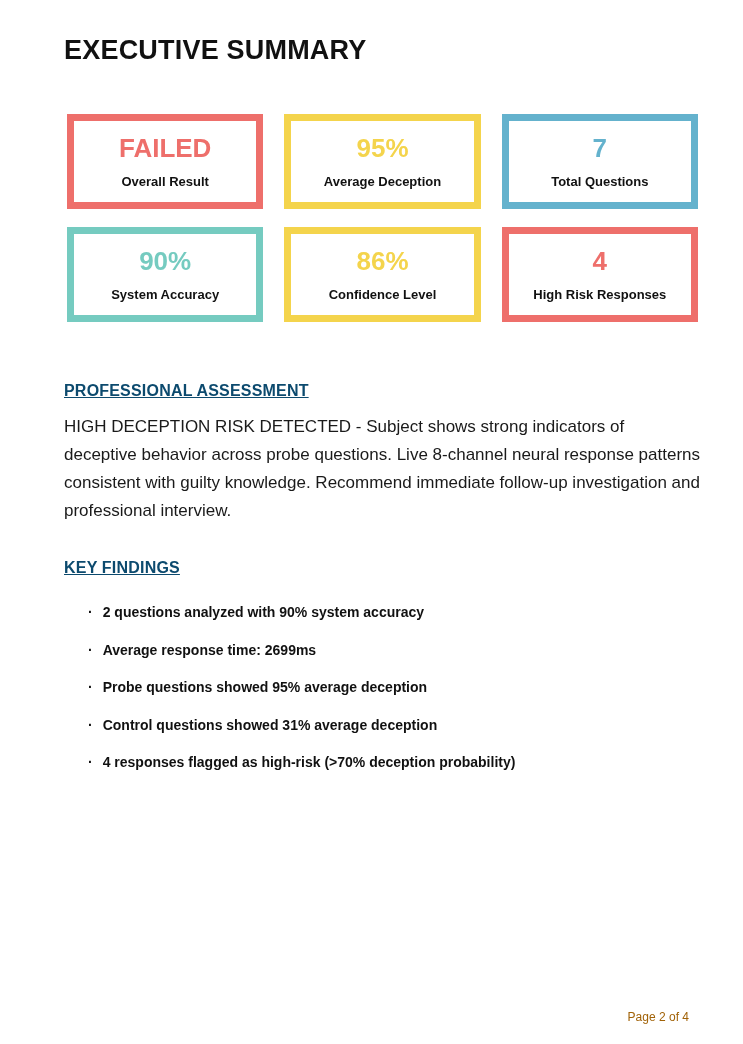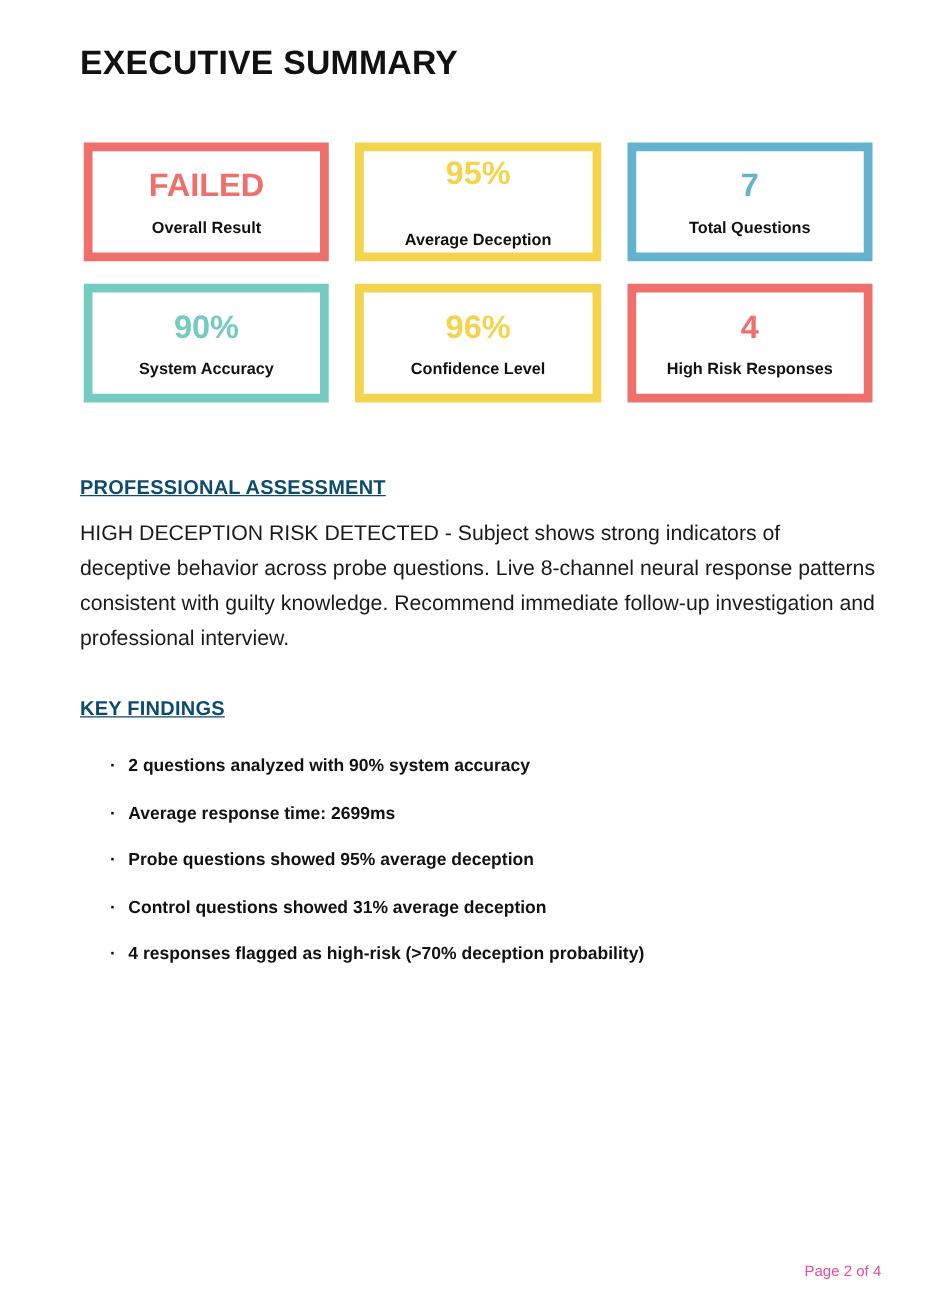--- a/index.html
+++ b/index.html
@@ -78,58 +78,58 @@
     line-height: 28.5px;
     color: #111111;
   }
   .bullet-dot {
     display: inline-block;
     margin-right: 7px;
     font-weight: bold;
   }
   .page-footer {
     position: absolute;
-    right: 44px;
+    right: 60px;
     bottom: 26px;
     font-size: 12px;
-    color: #ec4899;
+    color: #a16207;
   }
 </style>
 </head>
 <body>
 
 <div class="page">
   <div class="content">
 
     <h1 class="doc-title" data-bind="page.title">EXECUTIVE SUMMARY</h1>
 
     <div class="stat-grid">
 
       <div class="stat-card" data-bind-style="borderColor:stat_cards.0.color" style="border-color: rgb(238, 111, 107);">
         <div class="stat-value" data-bind="stat_cards.0.value" data-bind-style="color:stat_cards.0.color" style="color: rgb(238, 111, 107);">FAILED</div>
         <div class="stat-label" data-bind="stat_cards.0.label">Overall Result</div>
       </div>
 
-      <div class="stat-card" data-bind-style="borderColor:stat_cards.1.color" style="border-color: rgb(244, 212, 76); justify-content: space-between;">
+      <div class="stat-card" data-bind-style="borderColor:stat_cards.1.color" style="border-color: rgb(244, 212, 76);">
         <div class="stat-value" data-bind="stat_cards.1.value" data-bind-style="color:stat_cards.1.color" style="color: rgb(244, 212, 76);">95%</div>
         <div class="stat-label" data-bind="stat_cards.1.label">Average Deception</div>
       </div>
 
       <div class="stat-card" data-bind-style="borderColor:stat_cards.2.color" style="border-color: rgb(100, 178, 205);">
         <div class="stat-value" data-bind="stat_cards.2.value" data-bind-style="color:stat_cards.2.color" style="color: rgb(100, 178, 205);">7</div>
         <div class="stat-label" data-bind="stat_cards.2.label">Total Questions</div>
       </div>
 
       <div class="stat-card" data-bind-style="borderColor:stat_cards.3.color" style="border-color: rgb(117, 203, 192);">
         <div class="stat-value" data-bind="stat_cards.3.value" data-bind-style="color:stat_cards.3.color" style="color: rgb(117, 203, 192);">90%</div>
         <div class="stat-label" data-bind="stat_cards.3.label">System Accuracy</div>
       </div>
 
       <div class="stat-card" data-bind-style="borderColor:stat_cards.4.color" style="border-color: rgb(244, 212, 76);">
-        <div class="stat-value" data-bind="stat_cards.4.value" data-bind-style="color:stat_cards.4.color" style="color: rgb(244, 212, 76);">96%</div>
+        <div class="stat-value" data-bind="stat_cards.4.value" data-bind-style="color:stat_cards.4.color" style="color: rgb(244, 212, 76);">86%</div>
         <div class="stat-label" data-bind="stat_cards.4.label">Confidence Level</div>
       </div>
 
       <div class="stat-card" data-bind-style="borderColor:stat_cards.5.color" style="border-color: rgb(238, 111, 107);">
         <div class="stat-value" data-bind="stat_cards.5.value" data-bind-style="color:stat_cards.5.color" style="color: rgb(238, 111, 107);">4</div>
         <div class="stat-label" data-bind="stat_cards.5.label">High Risk Responses</div>
       </div>
 
     </div>
 

